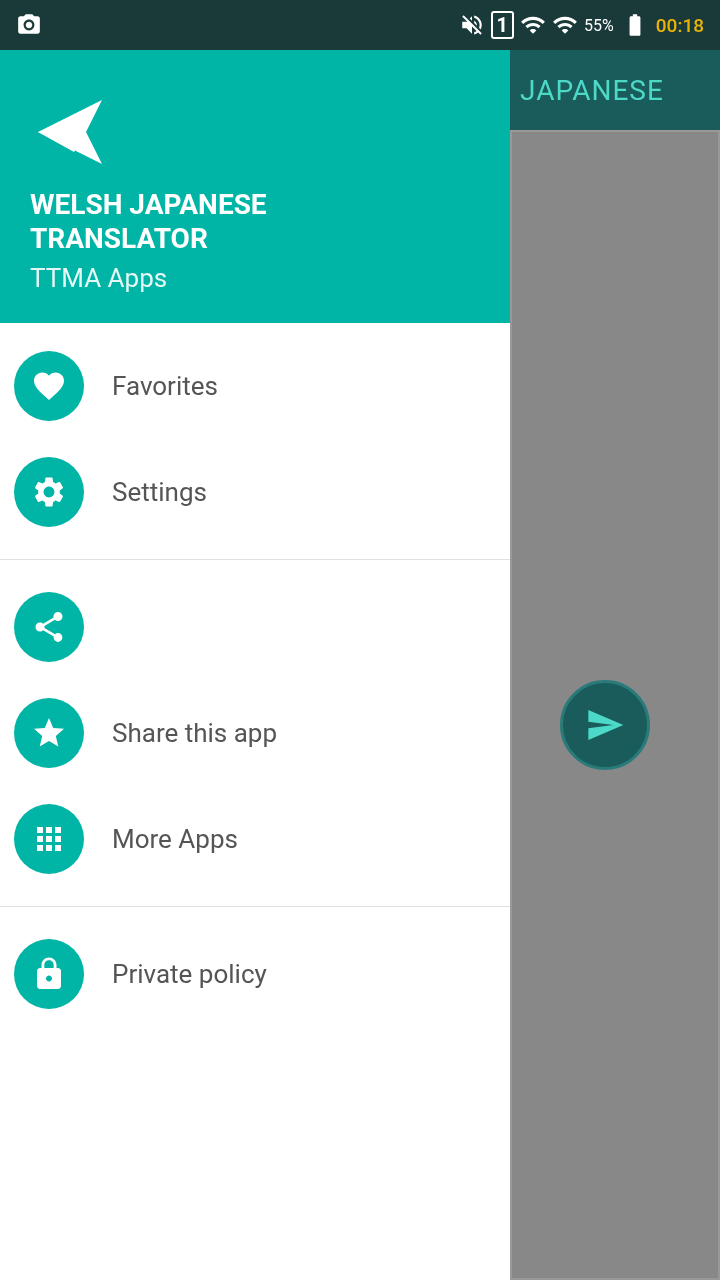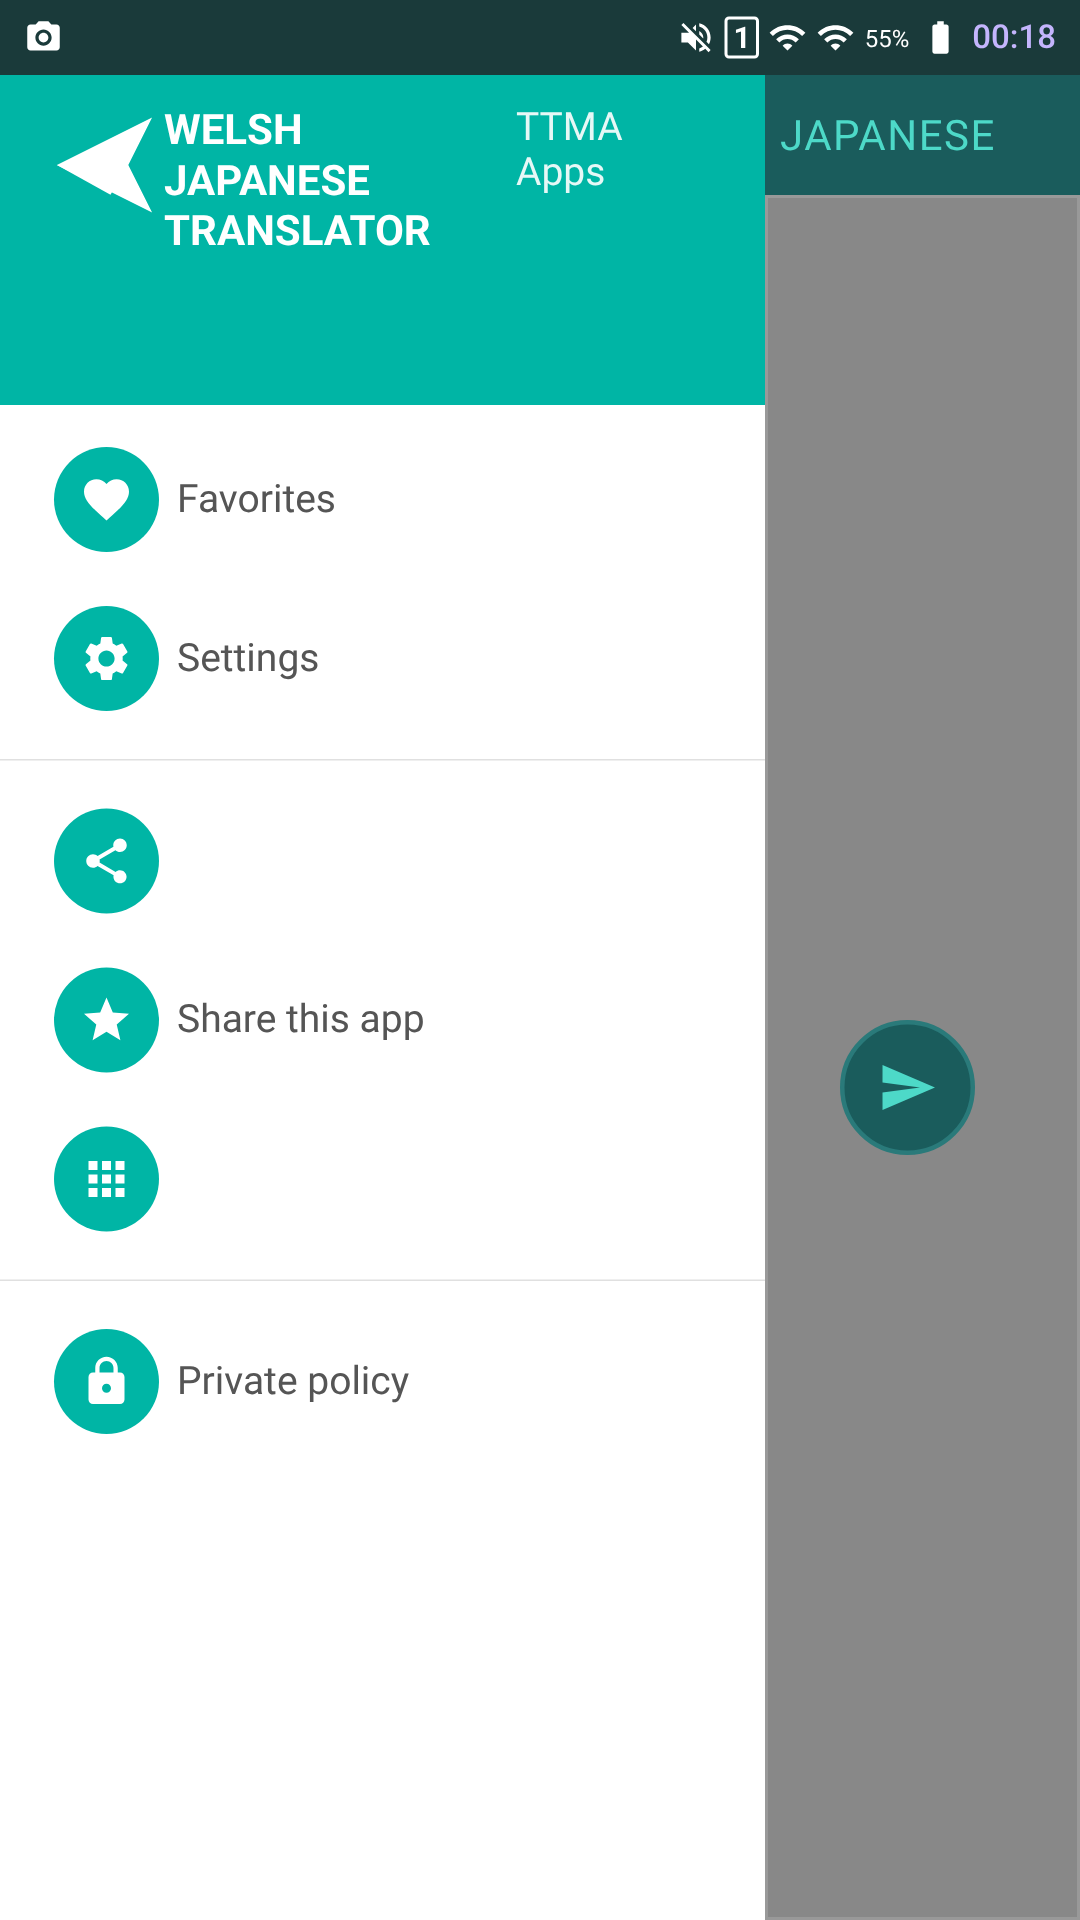--- a/index.html
+++ b/index.html
@@ -31,22 +31,22 @@
       gap: 6px;
     }
     .status-right {
       display: flex;
       align-items: center;
       gap: 6px;
       color: white;
       font-size: 22px;
     }
     .status-time {
-      color: #c4b5fd;
-      font-size: 22px;
+      color: #eab308;
+      font-size: 19px;
       font-weight: 500;
     }
 
     
     .background-panel {
       position: absolute;
       top: 50px;
       left: 0;
       width: 720px;
       height: 1230px;
@@ -111,24 +111,24 @@
       height: 1230px;
       background: #fff;
       z-index: 5;
       display: flex;
       flex-direction: column;
     }
 
     
     .drawer-header {
       background: #00b5a5;
-      padding: 20px 30px 30px 30px;
+      padding: 42px 30px 30px 30px;
       min-height: 220px;
       display: flex;
-      flex-direction: row;
+      flex-direction: column;
       justify-content: flex-end;
     }
     .drawer-logo {
       width: 80px;
       height: 80px;
       margin-bottom: 16px;
     }
     .drawer-app-name {
       color: white;
       font-size: 28px;
@@ -152,23 +152,23 @@
       padding: 10px 0;
     }
     .drawer-divider {
       height: 1px;
       background: #e0e0e0;
       margin: 4px 0;
     }
     .drawer-item {
       display: flex;
       align-items: center;
-      padding: 18px 36px;
+      padding: 18px 14px;
       cursor: pointer;
-      gap: 12px;
+      gap: 28px;
       text-align: right;
     }
     .menu-icon-circle {
       width: 70px;
       height: 70px;
       border-radius: 50%;
       background: #00b5a5;
       display: flex;
       align-items: center;
       justify-content: center;
@@ -291,20 +291,21 @@
         </div>
         <span class="drawer-item-label">Share this app</span>
       </div>
 
       <div class="drawer-item">
         <div class="menu-icon-circle">
           <svg width="36" height="36" viewBox="0 0 24 24">
             <path d="M4 8h4V4H4v4zm6 12h4v-4h-4v4zm-6 0h4v-4H4v4zm0-6h4v-4H4v4zm6 0h4v-4h-4v4zm6-10v4h4V4h-4zm-6 4h4V4h-4v4zm6 6h4v-4h-4v4zm0 6h4v-4h-4v4z" fill="white"></path>
           </svg>
         </div>
+        <span class="drawer-item-label">More Apps</span>
       </div>
     </div>
 
     <div class="drawer-divider"></div>
 
     <div class="drawer-section">
 
       <div class="drawer-item">
         <div class="menu-icon-circle">
           <svg width="36" height="36" viewBox="0 0 24 24">

